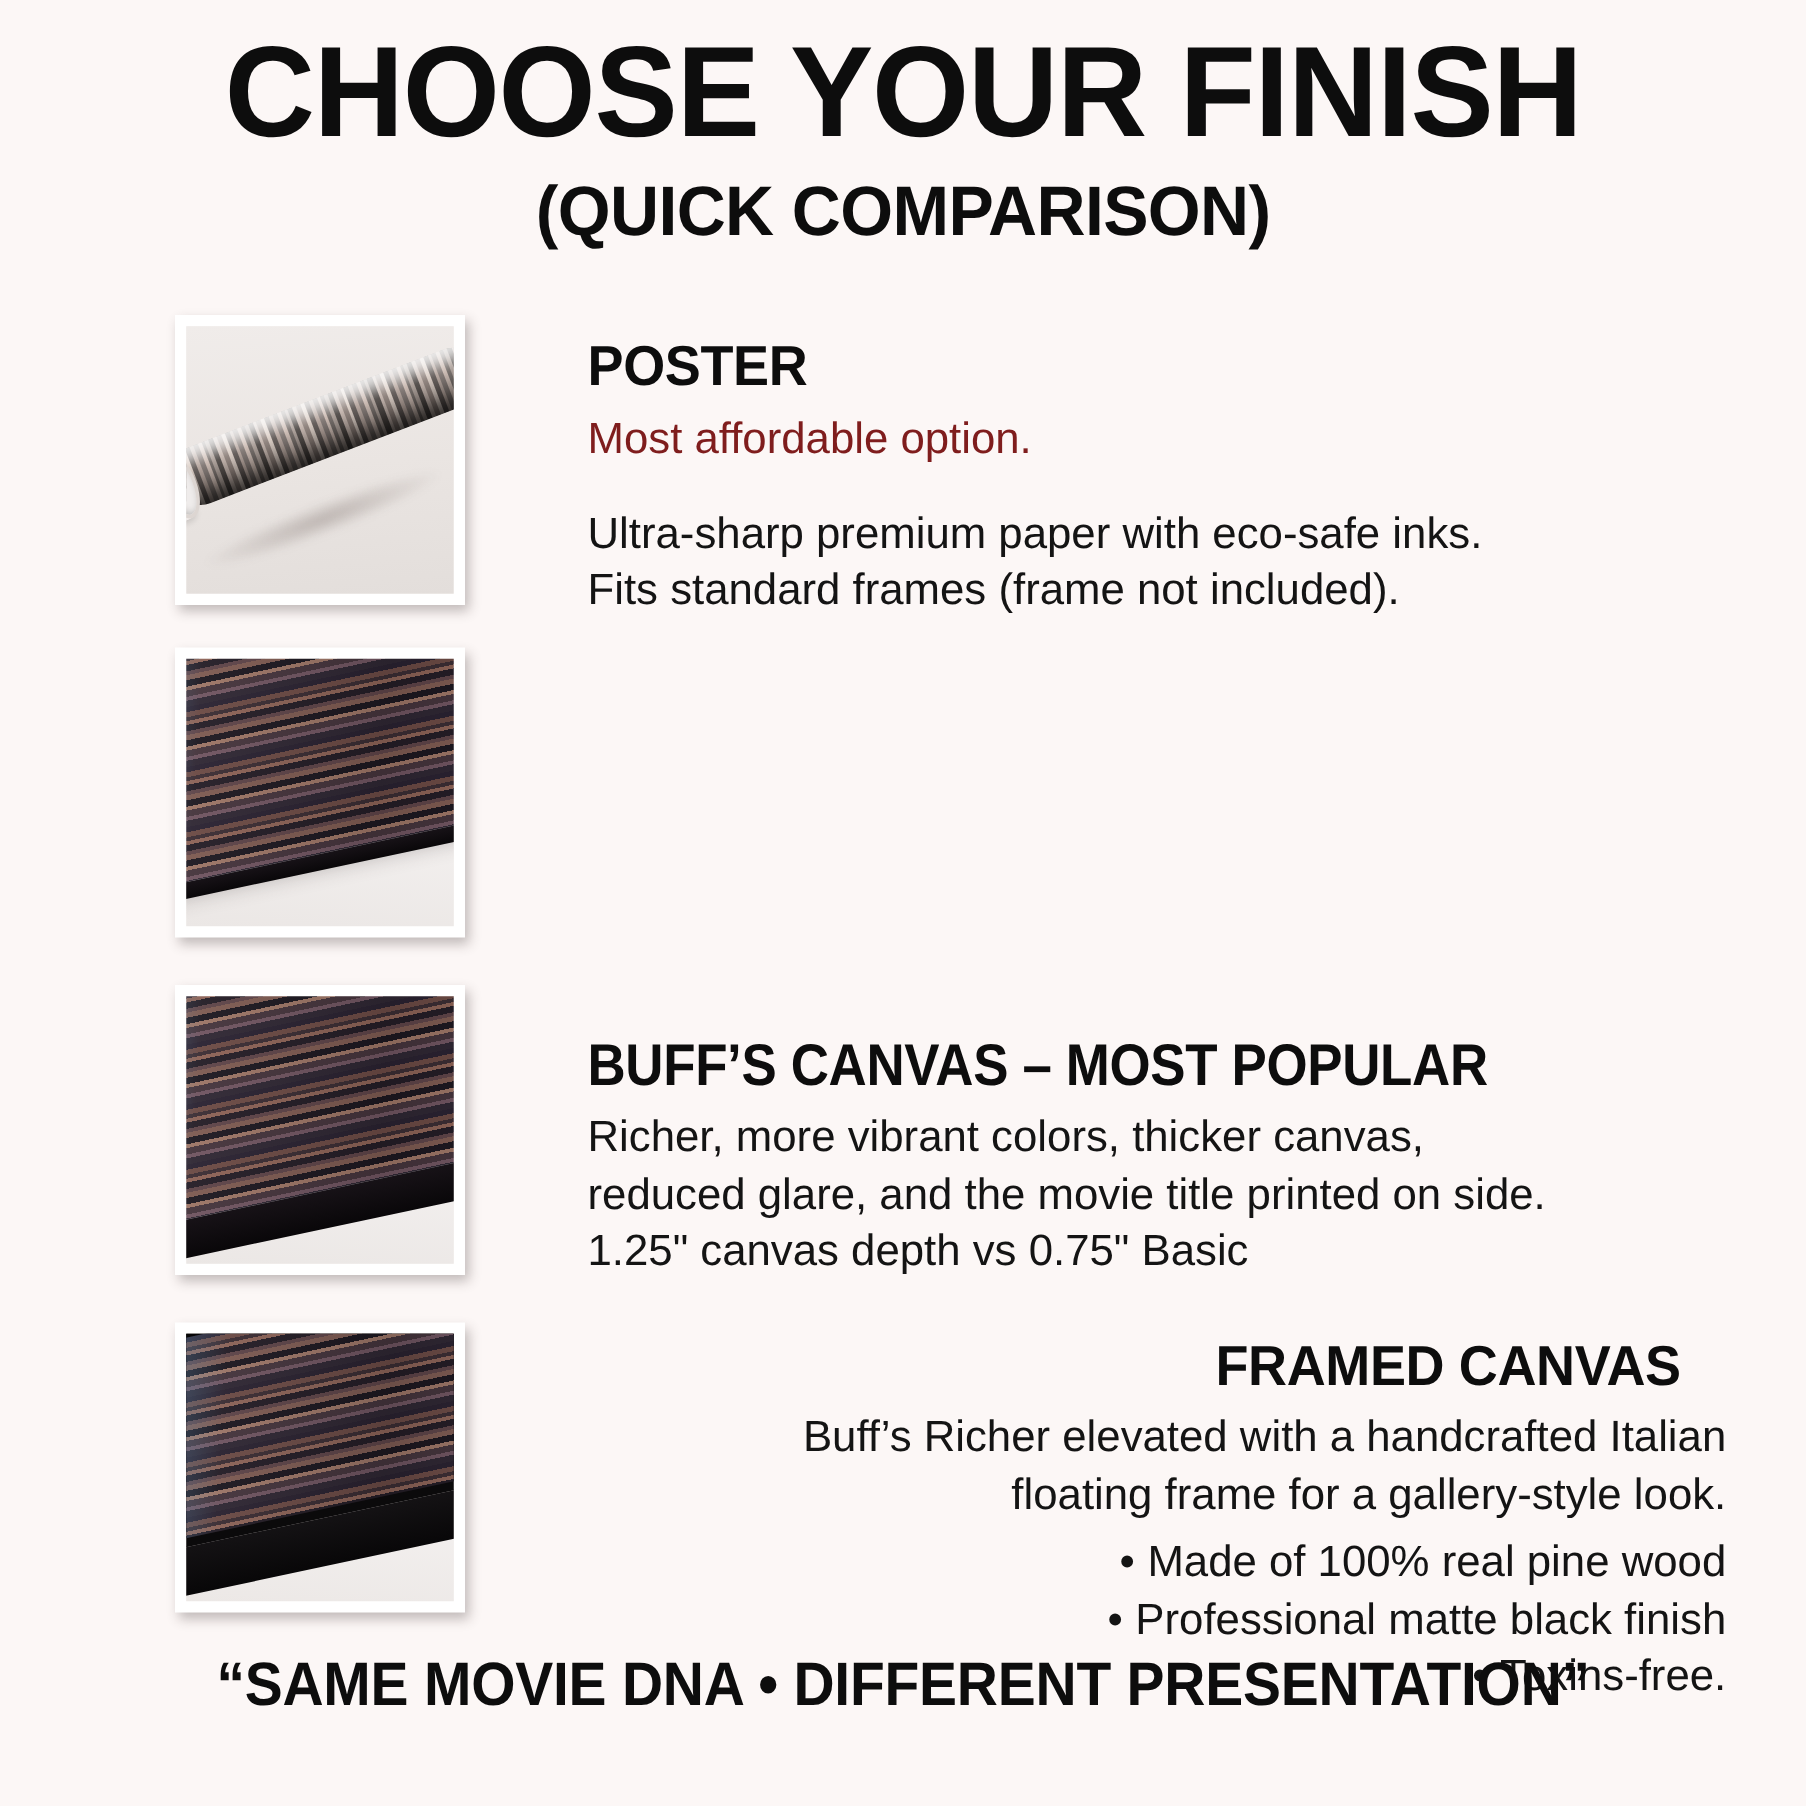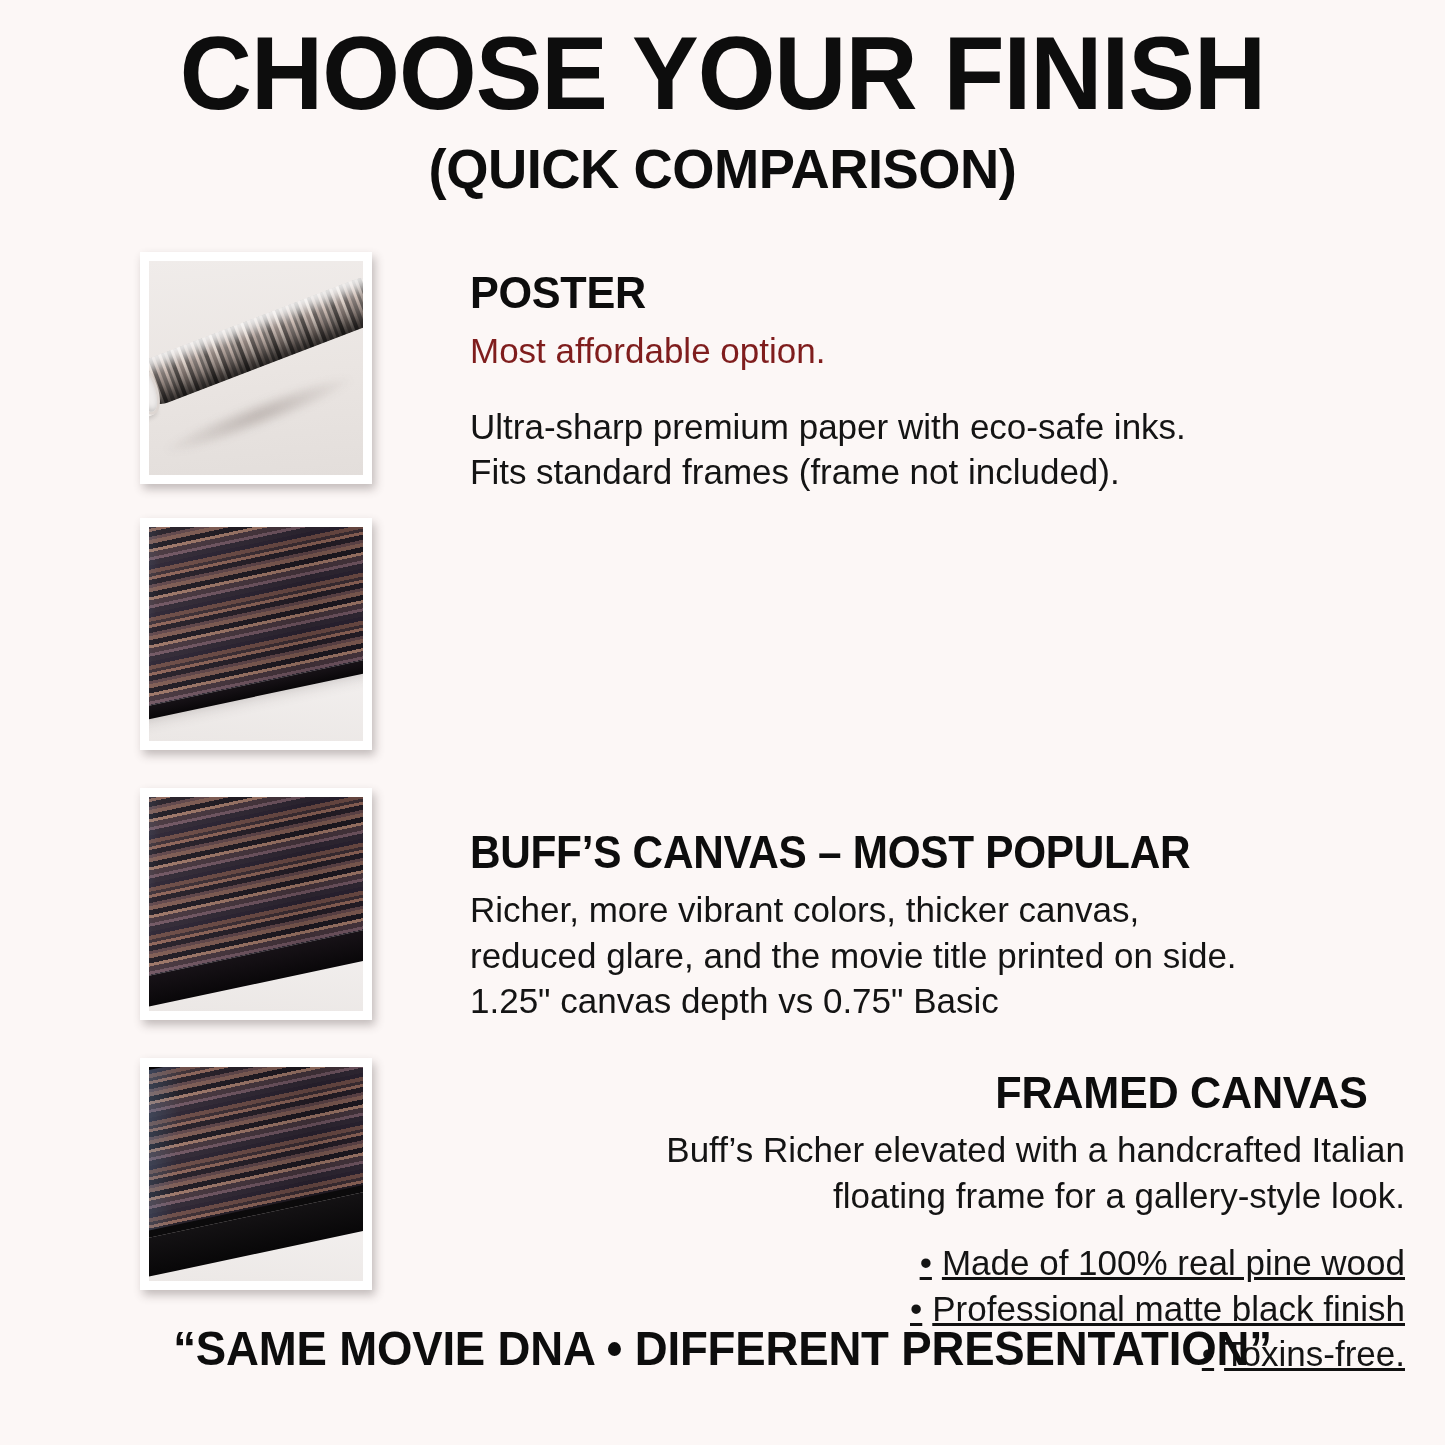--- a/index.html
+++ b/index.html
@@ -252,21 +252,21 @@
     right: 0;
     top: 100%;
     height: 38px;
     background: linear-gradient(180deg, #141214, #080708);
   }
 
   
   .text-col {
     flex: 1 1 auto;
     margin-left: 83px;
-    padding-right: 40px;
+    padding-right: 64px;
     box-sizing: border-box;
   }
   .opt-title {
     font-weight: 700;
     font-size: 45px;
     line-height: 1.0;
     letter-spacing: -0.3px;
     color: #0d0d0d;
     margin: 0;
     transform: scaleX(0.96);
@@ -285,23 +285,22 @@
   .opt-body {
     font-size: 35px;
     line-height: 1.30;
     color: #141414;
     margin: 30px 0 0 0;
     white-space: pre-line;
   }
   .opt-body.tight { margin-top: 12px; }
   .bullets {
     list-style: none;
-    margin: 22px 0 0 0;
+    margin: 9px 0 0 0;
     padding: 0;
-    text-decoration: underline;
   }
   .bullets li {
     font-size: 35px;
     line-height: 1.30;
     color: #141414;
     padding-left: 0;
   }
   .bullet-dot { margin-right: 10px; }
 
   

